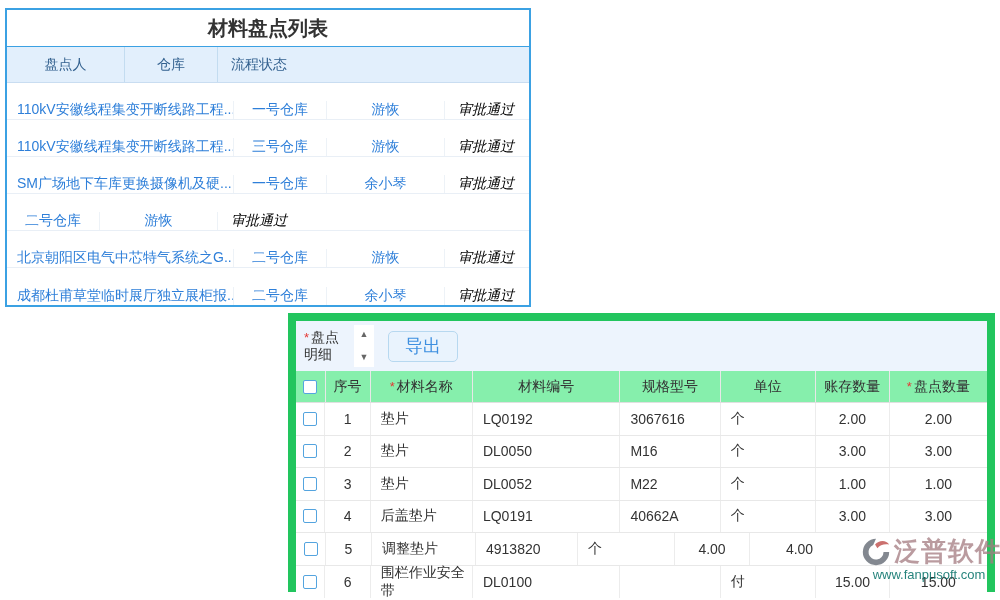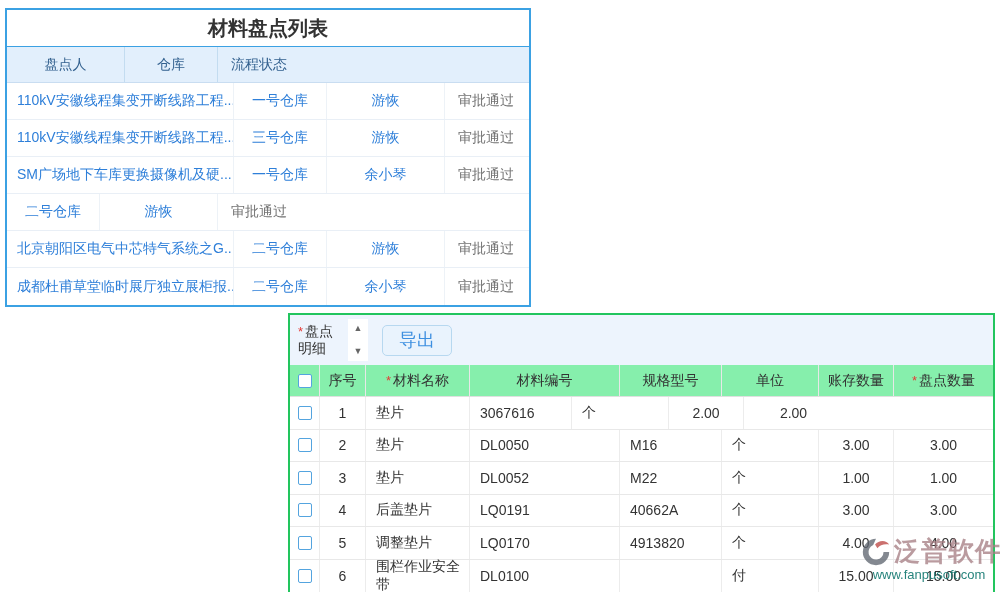--- a/index.html
+++ b/index.html
@@ -5,34 +5,34 @@
   * { margin:0; padding:0; box-sizing:border-box; }
   html,body { width:1000px; height:600px; background:#fff; font-family:"Liberation Sans","DejaVu Sans",sans-serif; }
   .page { position:relative; width:1000px; height:600px; background:#fff; overflow:hidden; }
 
   
   .list-panel { position:absolute; left:5px; top:8px; width:526px; border:2px solid #3ba1e3; background:#fff; }
   .list-title { height:36px; line-height:36px; text-align:center; font-size:20px; font-weight:bold; color:#333; background:#fff; }
   .list-header { display:flex; height:37px; background:#e2effc; border-top:1px solid #3ba1e3; border-bottom:1px solid #c9ddf1; }
   .list-header .cell { display:flex; align-items:center; justify-content:center; font-size:14px; color:#33618f; border-right:1px solid #c3dcf0; }
   .list-header .cell:last-child { border-right:none; }
-  .list-row { display:flex; height:37px; border-bottom:1px solid #e9eff6; }
+  .list-row { display:flex; height:37px; border-bottom:1px solid #e9eff6;align-items:flex-end; }
   .list-row:last-child { border-bottom:none; }
   .list-row .cell { display:flex; align-items:center; justify-content:center; font-size:14px; border-right:1px solid #edf2f7; }
   .list-row .cell:last-child { border-right:none; }
   .lc-name   { width:227px; }
   .lc-wh     { width:93px; }
   .lc-person { width:118px; }
   .lc-status { width:82px; }
   .list-row .lc-name { justify-content:flex-start; padding:0 10px; color:#2e7fd9; white-space:nowrap; overflow:hidden; cursor:pointer; }
   .list-row .lc-wh, .list-row .lc-person { color:#2e7fd9; cursor:pointer; }
-  .list-row .lc-status { color:#737373; cursor:pointer; }
+  .list-row .lc-status { color:#000000; cursor:pointer;font-style:italic; }
 
   
-  .detail-panel { position:absolute; left:288px; top:313px; width:707px; height:279px; border:2px solid #22c55e; background:#fff; }
+  .detail-panel { position:absolute; left:288px; top:313px; width:707px; height:279px; border:8px solid #22c55e; background:#fff; }
   .toolbar { height:50px; background:#edf4fd; display:flex; align-items:center; padding-left:8px; }
   .field-label { width:48px; font-size:14px; color:#333; line-height:17px; }
   .req { color:#e53935; margin-right:2px; font-size:13px; }
   .spinner { width:20px; height:42px; background:#fff; display:flex; flex-direction:column; align-items:center; justify-content:space-between; padding:5px 0; margin-left:2px; }
   .spin-arrow { font-size:9px; color:#666; line-height:9px; cursor:pointer; }
   .export-btn { margin-left:14px; height:31px; padding:0 16px; background:#e9f3fd; border:1px solid #b7d8f0; border-radius:5px; color:#3d8fe0; font-size:18px; cursor:pointer; font-family:inherit; }
 
   .grid-header { display:flex; height:32px; background:#86efac; border-bottom:1px solid #e0e0e0; }
   .grid-header .cell { display:flex; align-items:center; justify-content:center; font-size:14px; color:#333; border-right:1px solid #e8e8e8; }
   .grid-header .cell:last-child { border-right:none; }
@@ -141,20 +141,21 @@
           <span>盘点数量</span>
       </div>
     </div>
 
     <div class="grid-row">
       <div class="cell dc-cb">
           <input type="checkbox" class="cb" style="">
         </div>
       <div class="cell dc-no">1</div>
       <div class="cell dc-name">垫片</div>
+      <div class="cell dc-code">LQ0192</div>
       <div class="cell dc-spec">3067616</div>
       <div class="cell dc-unit">个</div>
       <div class="cell dc-book">2.00</div>
       <div class="cell dc-count">2.00</div>
     </div>
     <div class="grid-row">
       <div class="cell dc-cb">
           <input type="checkbox" class="cb" style="">
         </div>
       <div class="cell dc-no">2</div>
@@ -188,21 +189,20 @@
       <div class="cell dc-unit">个</div>
       <div class="cell dc-book">3.00</div>
       <div class="cell dc-count">3.00</div>
     </div>
     <div class="grid-row">
       <div class="cell dc-cb">
           <input type="checkbox" class="cb" style="">
         </div>
       <div class="cell dc-no">5</div>
       <div class="cell dc-name">调整垫片</div>
-      <div class="cell dc-code">LQ0170</div>
       <div class="cell dc-spec">4913820</div>
       <div class="cell dc-unit">个</div>
       <div class="cell dc-book">4.00</div>
       <div class="cell dc-count">4.00</div>
     </div>
     <div class="grid-row">
       <div class="cell dc-cb">
           <input type="checkbox" class="cb" style="">
         </div>
       <div class="cell dc-no">6</div>

